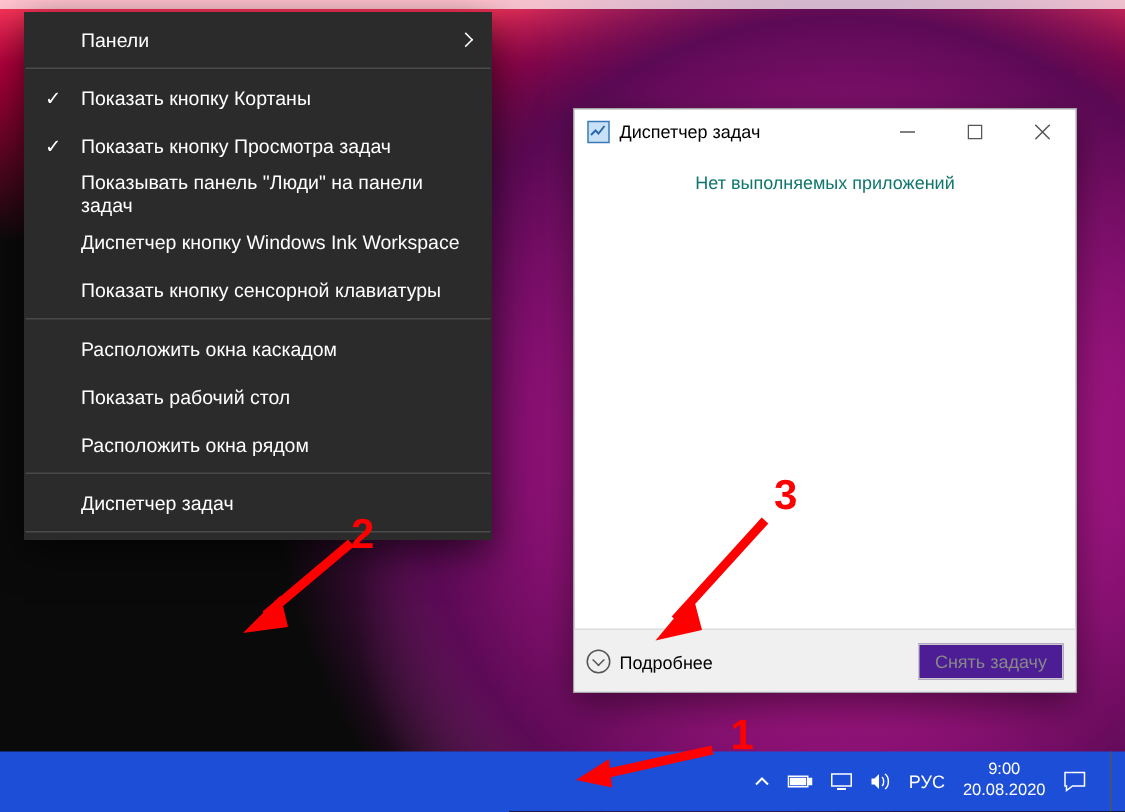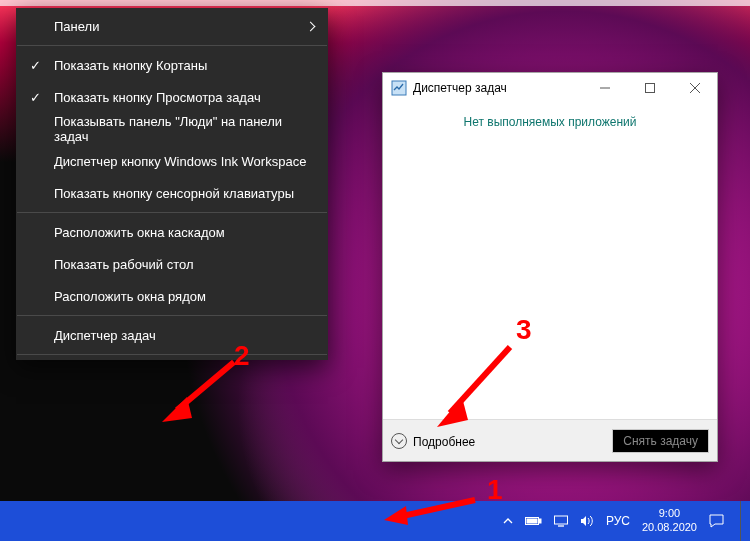--- a/index.html
+++ b/index.html
@@ -26,21 +26,21 @@
   .tm-icon svg { width:16px; height:16px; display:block; }
   .tm-title { font-size:12px; color:#000; flex:1; }
   .tm-sys { display:flex; }
   .tm-sysbtn { width:45px; height:30px; display:flex; align-items:center; justify-content:center; color:#555; font-size:10px; }
   .tm-sysbtn svg { width:10px; height:10px; stroke:#555; stroke-width:1; fill:none; }
   .tm-body { flex:1; display:flex; align-items:flex-start; justify-content:center; padding-top:12px; font-size:12px; color:#0f766e; }
   .tm-footer { border-top:1px solid #ddd; display:flex; align-items:center; height:42px; background:#f0f0f0; padding:0 8px; }
   .tm-more { display:flex; align-items:flex-end; gap:6px; font-size:12px; color:#000; flex:1; }
   .tm-more-icon { width:16px; height:16px; border:1.3px solid #555; border-radius:50%; display:flex; align-items:center; justify-content:center; }
   .tm-more-icon::after { content:""; width:5px; height:5px; border-bottom:1.3px solid #555; border-right:1.3px solid #555; transform:rotate(45deg); margin-top:-2px; }
-  .tm-endbtn { font-size:12px; color:#888; background:#000000; border:1px solid #c8c8c8; padding:4px 10px; }
+  .tm-endbtn { font-size:12px; color:#888; background:#4c1d95; border:1px solid #c8c8c8; padding:4px 10px; }
   
   .taskbar { position:absolute; left:0; right:0; bottom:0; height:40px; background:#1d4ed8; display:flex; align-items:center; color:#fff; font-size:11px; }
   .tray { margin-left:auto; display:flex; align-items:center; gap:12px; padding-right:4px; height:100%; }
   .tico { display:flex; align-items:center; justify-content:center; }
   .tico svg { display:block; stroke:#fff; fill:none; }
   .clock { text-align:center; line-height:1.25; font-size:11px; }
   .show-desktop { width:6px; height:40px; border-left:1px solid #555; margin-left:4px; }
   
   .num { position:absolute; color:#ff0000; font-weight:bold; font-size:28px; font-family:Arial, sans-serif; }
   .arrow { position:absolute; }

